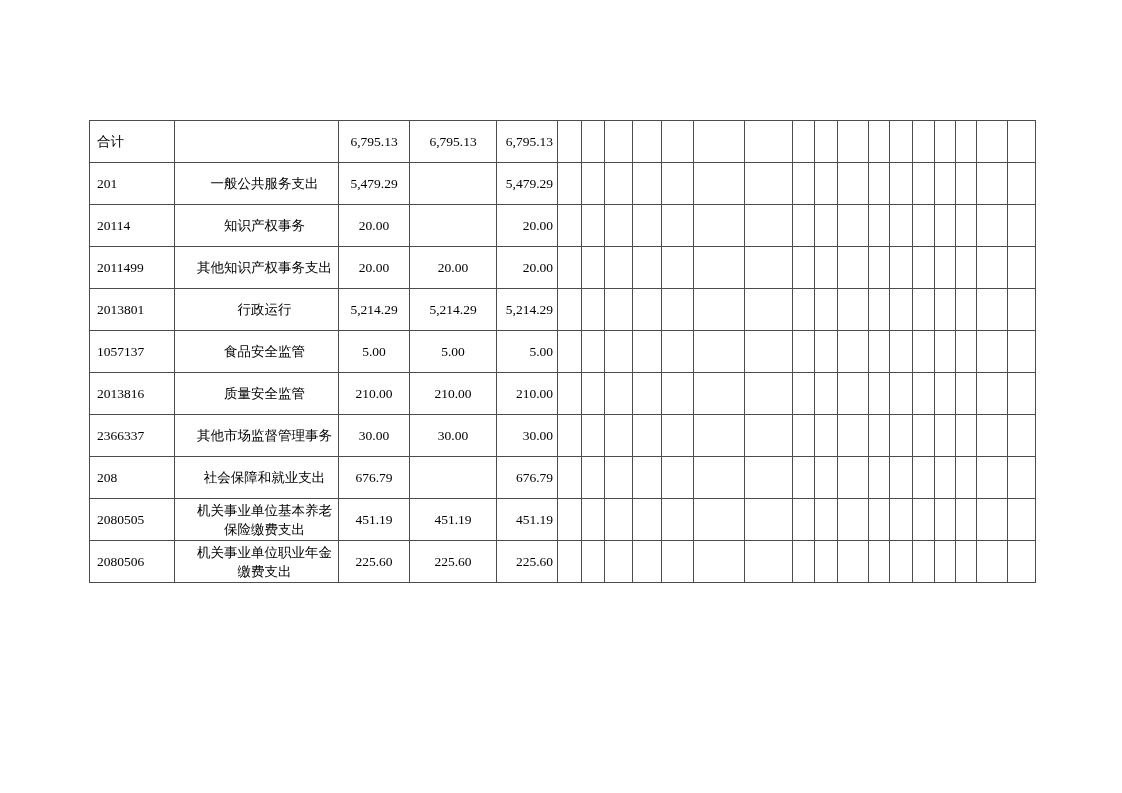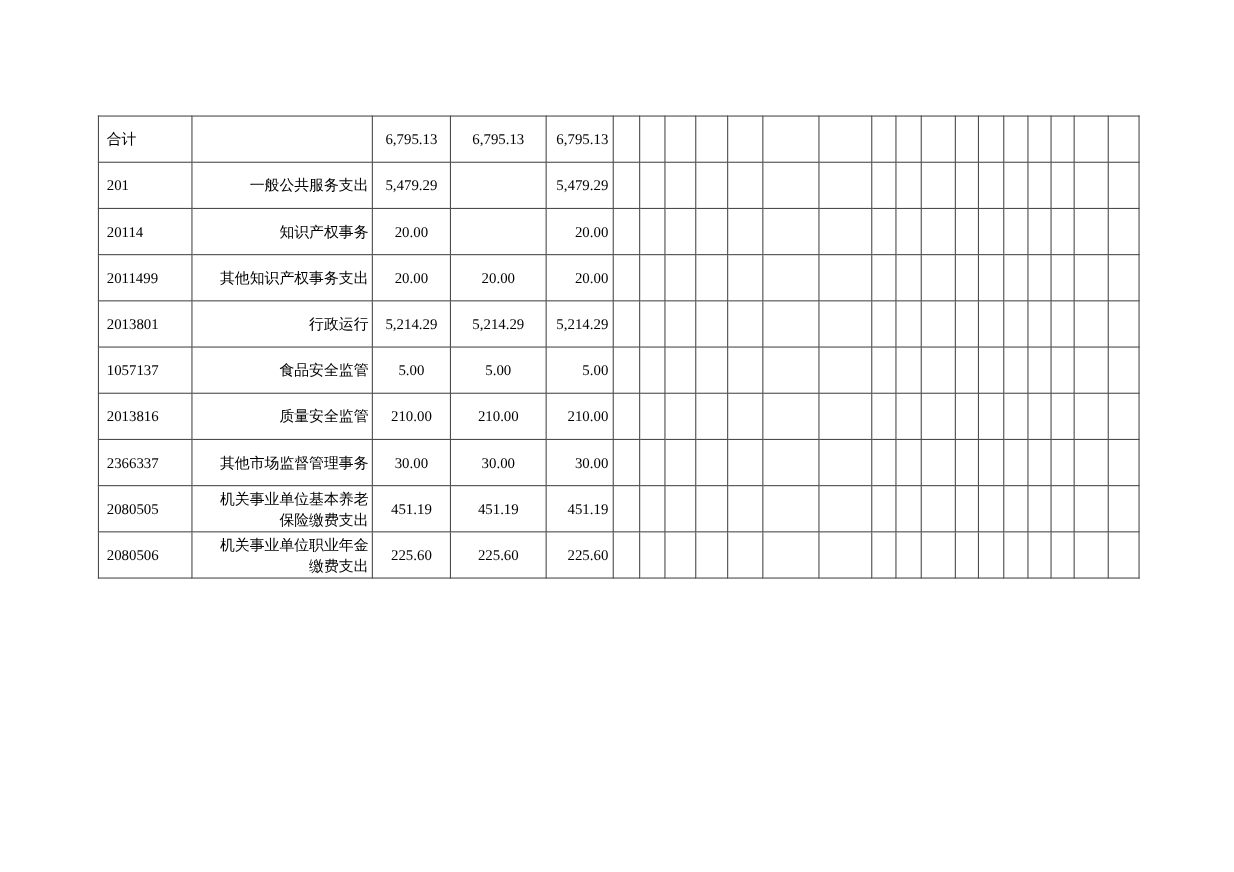--- a/index.html
+++ b/index.html
@@ -9,35 +9,35 @@
     width: 1122px;
     height: 793px;
     background: #ffffff;
     font-family: "Liberation Serif", "DejaVu Serif", serif;
     color: #000000;
     overflow: hidden;
   }
   table.budget-table {
     position: absolute;
     left: 89px;
-    top: 105px;
+    top: 120px;
     width: 946px;
     border-collapse: collapse;
     table-layout: fixed;
   }
   table.budget-table td {
     border: 1px solid #4c4c4c;
     vertical-align: middle;
     font-size: 13.5px;
     line-height: 19px;
     overflow: hidden;
   }
   table.budget-table tr { height: 42px; }
   td.cell-code { text-align: left; padding-left: 7px; padding-right: 2px; }
-  td.cell-name { text-align: right; padding-left: 19px; padding-right: 3px; margin-left: 24px; }
+  td.cell-name { text-align: center; padding-left: 19px; padding-right: 3px; margin-left: 24px; }
   td.cell-num-center { text-align: center; padding: 0 2px; }
   td.cell-num-right { text-align: right; padding-right: 4px; }
   td.cell-empty { padding: 0; }
 </style>
 </head>
 <body>
 
 <div class="page">
   <table class="budget-table">
     <colgroup id="colgroup">
@@ -251,20 +251,44 @@
           <td class="cell-empty"></td>
           <td class="cell-empty"></td>
           <td class="cell-empty"></td>
           <td class="cell-empty"></td>
           <td class="cell-empty"></td>
           <td class="cell-empty"></td>
           <td class="cell-empty"></td>
           <td class="cell-empty"></td>
         </tr>
         <tr>
+          <td class="cell-code">208</td>
+          <td class="cell-name">社会保障和就业支出</td>
+          <td class="cell-num-center">676.79</td>
+          <td class="cell-num-center"></td>
+          <td class="cell-num-right">676.79</td>
+          <td class="cell-empty"></td>
+          <td class="cell-empty"></td>
+          <td class="cell-empty"></td>
+          <td class="cell-empty"></td>
+          <td class="cell-empty"></td>
+          <td class="cell-empty"></td>
+          <td class="cell-empty"></td>
+          <td class="cell-empty"></td>
+          <td class="cell-empty"></td>
+          <td class="cell-empty"></td>
+          <td class="cell-empty"></td>
+          <td class="cell-empty"></td>
+          <td class="cell-empty"></td>
+          <td class="cell-empty"></td>
+          <td class="cell-empty"></td>
+          <td class="cell-empty"></td>
+          <td class="cell-empty"></td>
+        </tr>
+        <tr>
           <td class="cell-code">2080505</td>
           <td class="cell-name">机关事业单位基本养老保险缴费支出</td>
           <td class="cell-num-center">451.19</td>
           <td class="cell-num-center">451.19</td>
           <td class="cell-num-right">451.19</td>
           <td class="cell-empty"></td>
           <td class="cell-empty"></td>
           <td class="cell-empty"></td>
           <td class="cell-empty"></td>
           <td class="cell-empty"></td>

